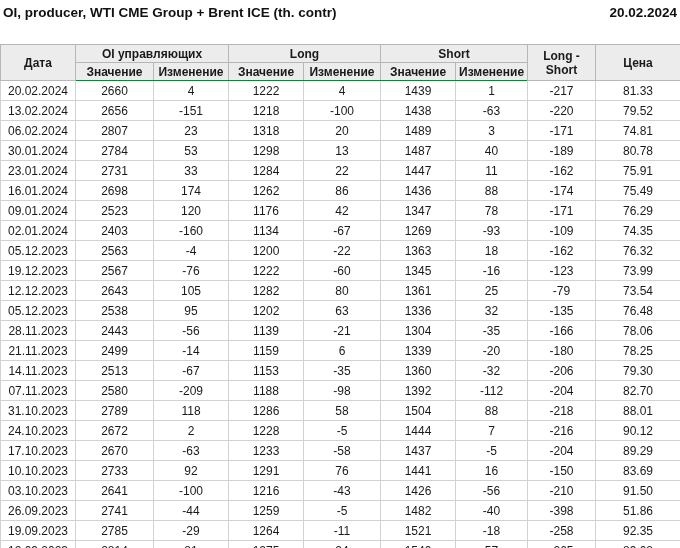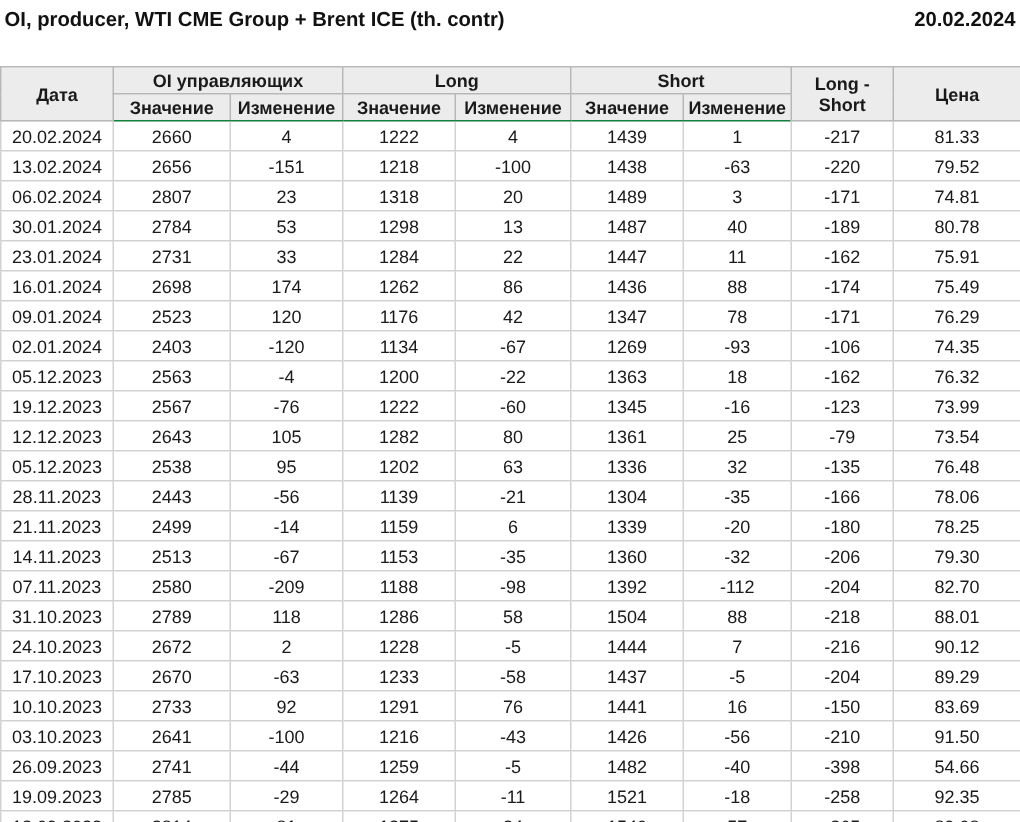--- a/index.html
+++ b/index.html
@@ -174,26 +174,26 @@
           <td>1176</td>
           <td class="pos">42</td>
           <td>1347</td>
           <td class="pos">78</td>
           <td>-171</td>
           <td>76.29</td>
         </tr>
         <tr>
           <td>02.01.2024</td>
           <td>2403</td>
-          <td class="neg">-120</td>
+          <td class="neg">-160</td>
           <td>1134</td>
           <td class="neg">-67</td>
           <td>1269</td>
           <td class="neg">-93</td>
-          <td>-106</td>
+          <td>-109</td>
           <td>74.35</td>
         </tr>
         <tr>
           <td>05.12.2023</td>
           <td>2563</td>
           <td class="neg">-4</td>
           <td>1200</td>
           <td class="neg">-22</td>
           <td>1363</td>
           <td class="pos">18</td>
@@ -334,21 +334,21 @@
         </tr>
         <tr>
           <td>26.09.2023</td>
           <td>2741</td>
           <td class="neg">-44</td>
           <td>1259</td>
           <td class="neg">-5</td>
           <td>1482</td>
           <td class="neg">-40</td>
           <td>-398</td>
-          <td>54.66</td>
+          <td>51.86</td>
         </tr>
         <tr>
           <td>19.09.2023</td>
           <td>2785</td>
           <td class="neg">-29</td>
           <td>1264</td>
           <td class="neg">-11</td>
           <td>1521</td>
           <td class="neg">-18</td>
           <td>-258</td>

